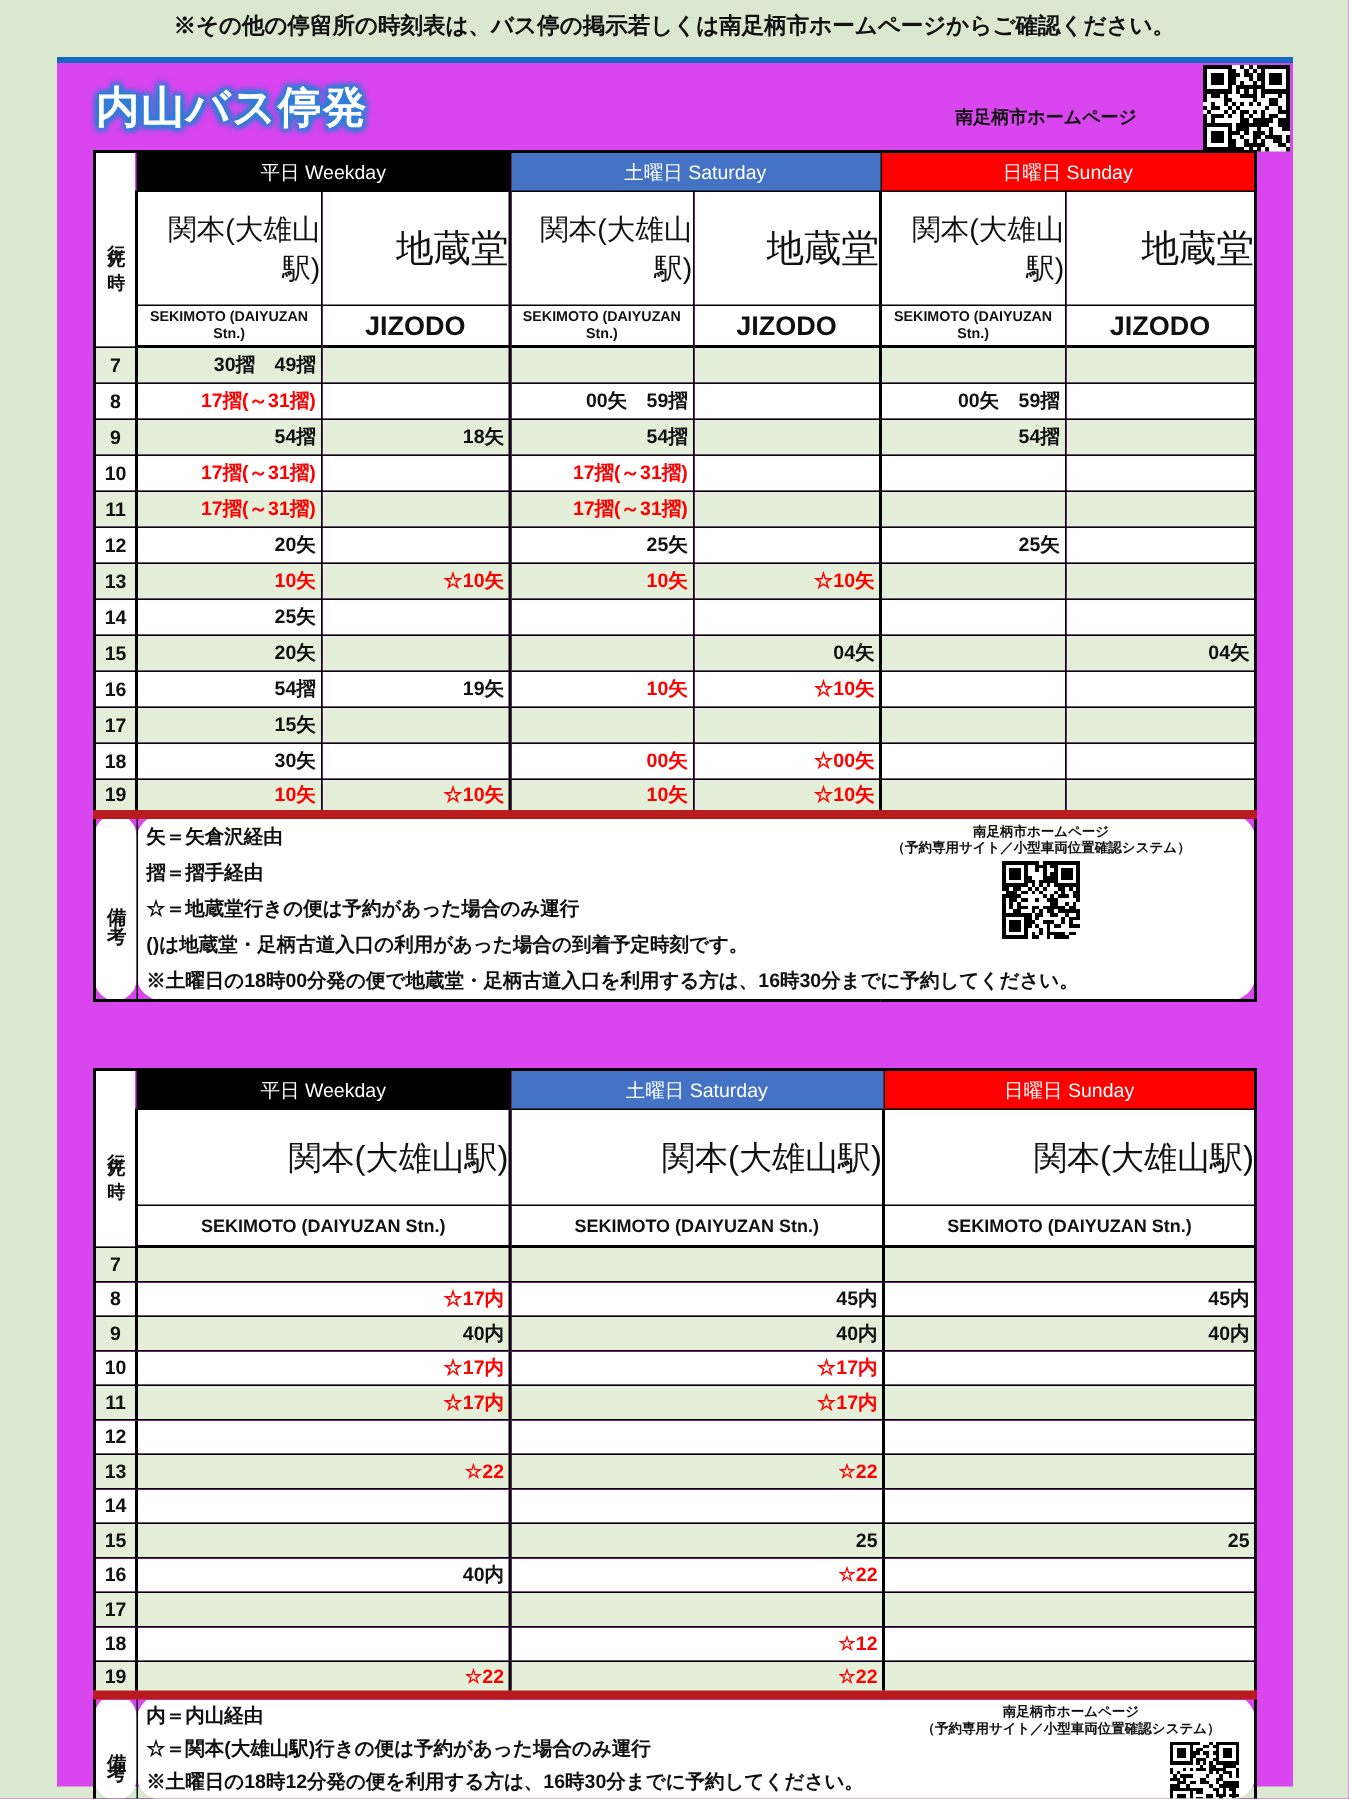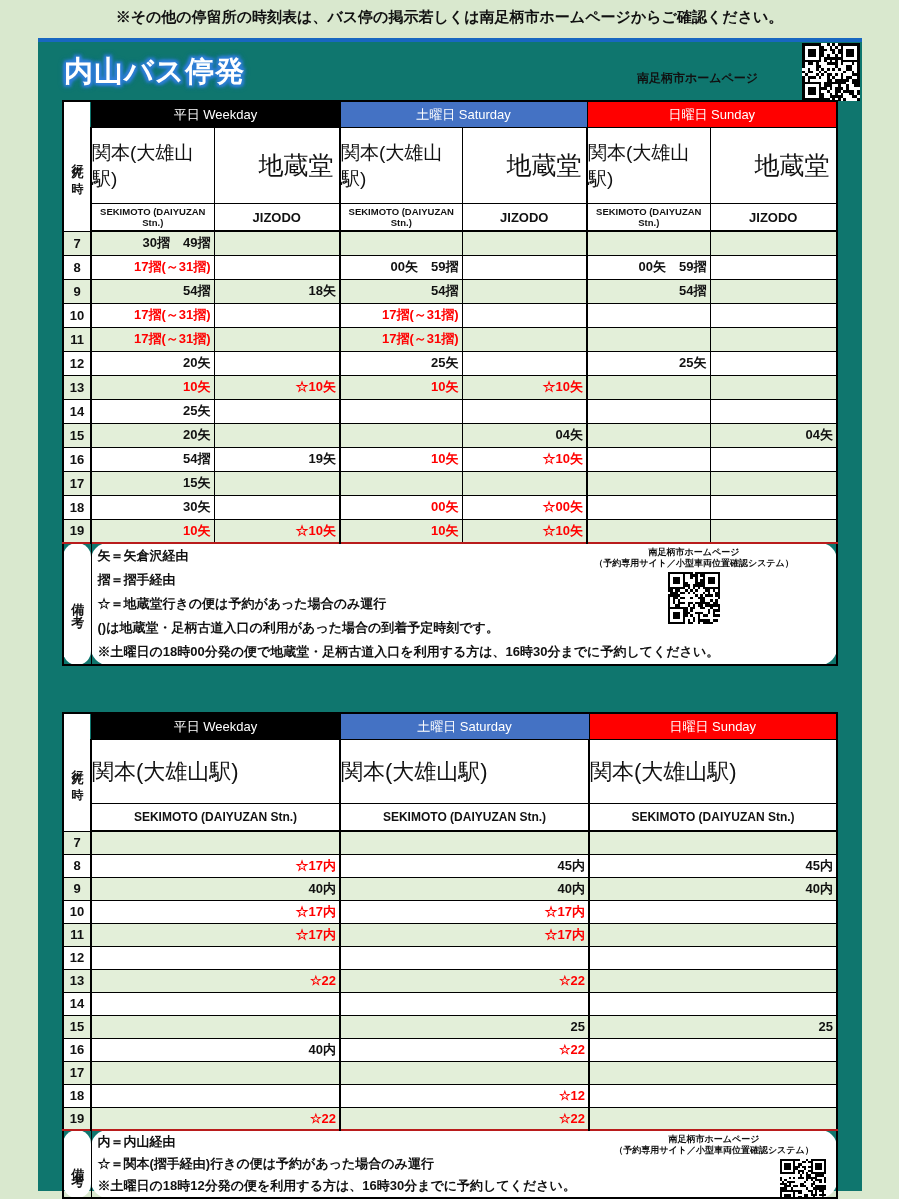--- a/index.html
+++ b/index.html
@@ -8,21 +8,21 @@
     background:#d9e8ce;
     font-family:"Liberation Sans",sans-serif;
     color:#111;
   }
   .top-note{
     position:absolute;top:8px;left:0;width:100%;
     text-align:center;font-size:15px;font-weight:bold;color:#111;
   }
   .content{
     position:absolute;left:38px;top:38px;width:824px;height:1153px;
-    background:#0f766e;border-top:4px solid #1867c0;box-sizing:border-box;
+    background:#d946ef;border-top:4px solid #1867c0;box-sizing:border-box;
   }
   .big-title{
     position:absolute;left:26px;
     font-size:29px;font-weight:bold;color:#ffffff;letter-spacing:1px;
     text-shadow:0 0 3px #2f7fd6,0 0 5px #2f7fd6,0 0 7px #2f7fd6,
                 2px 2px 3px #2f7fd6,-2px -2px 3px #2f7fd6,
                 2px -2px 3px #2f7fd6,-2px 2px 3px #2f7fd6;
   }
   #title1{top:10px;}
   #title2{top:625px;}
@@ -42,40 +42,40 @@
   .day.wd{background:#000000;}
   .day.sa{background:#4472c4;}
   .day.su{background:#ff0000;margin-left:38px;}
 
   .hour-head{width:28px;background:#fff;text-align:center;vertical-align:middle;border-right:2px solid #000;}
   .vtext{writing-mode:vertical-rl;text-orientation:upright;font-size:12px;font-weight:bold;letter-spacing:2px;display:inline-block;}
   .vtext2{writing-mode:vertical-rl;text-orientation:upright;font-size:13px;font-weight:bold;letter-spacing:12px;display:inline-block;padding-top:6px;}
 
   #t1 .dest-row th{height:75px;}
   #t2 .dest-row th{height:63px;}
-  .dest{background:#fff;text-align:left;vertical-align:middle;font-weight:normal;}
+  .dest{background:#fff;text-align:right;vertical-align:middle;font-weight:normal;}
   .dest.sek{font-size:19px;border-left:2px solid #000;}
   #t2 .dest.sek{font-size:22px;}
   .dest.jiz{font-size:25px;padding-left:44px;}
 
   .rom-row th{height:26px;background:#fff;text-align:center;vertical-align:middle;border-bottom:2px solid #000;}
   .rom.sek{font-size:9.5px;font-weight:bold;border-left:2px solid #000;}
-  .rom.jiz{font-size:13px;font-weight:bold;}
+  .rom.jiz{font-size:18px;font-weight:bold;}
 
   #t1 tbody tr{height:24px;}
   #t2 tbody tr{height:23px;}
   .tt tbody tr:nth-child(odd){background:#e3efd9;}
   .tt tbody tr:nth-child(even){background:#ffffff;}
   .tt tbody th.hour{text-align:center;font-size:13px;font-weight:bold;border-right:2px solid #000;}
   .tt tbody td.val{text-align:right;padding-right:3px;font-size:13px;font-weight:bold;vertical-align:middle;}
   #t1 tbody td:nth-child(even){border-left-width:2px;}
   #t2 tbody td{border-left-width:2px;}
   .tt td.red{color:#ff0000;}
 
-  .remarks-row th,.remarks-row td{border-top:2px solid #b91c1c;background:#fff;border-radius:17px;}
+  .remarks-row th,.remarks-row td{border-top:6px solid #b91c1c;background:#fff;border-radius:17px;}
   .remarks-head{text-align:center;vertical-align:middle;}
   #t1 .remarks-row{height:122px;}
   #t2 .remarks-row{height:67px;}
   .remarks-cell{position:relative;vertical-align:top;}
   .remark-line{font-size:13px;font-weight:bold;padding-left:6px;white-space:nowrap;}
   #t1 .remark-line{line-height:24px;}
   #t2 .remark-line{line-height:22px;}
   .qr-block{position:absolute;top:3px;width:240px;text-align:center;}
   #t1 .qr-block{right:22px;}
   #t2 .qr-block{right:2px;}
@@ -880,21 +880,21 @@
           <td class="val red">☆22</td>
           <td class="val"></td>
         </tr>
       </tbody>
     <tfoot>
       <tr class="remarks-row">
         <th class="remarks-head"><span class="vtext2" style="letter-spacing:6px;padding-top:3px">備考</span></th>
         <td colspan="3" class="remarks-cell">
           <div>
               <div class="remark-line">内＝内山経由</div>
-              <div class="remark-line">☆＝関本(摺手経由)行きの便は予約があった場合のみ運行</div>
+              <div class="remark-line">☆＝関本(大雄山駅)行きの便は予約があった場合のみ運行</div>
               <div class="remark-line">※土曜日の18時12分発の便を利用する方は、16時30分までに予約してください。</div>
             </div>
           <div class="qr-block">
             <div class="qr-note-l1">南足柄市ホームページ</div>
             <div class="qr-note-l2">（予約専用サイト／小型車両位置確認システム）</div>
             <div class="qr-small qr-box" style="width:46px;height:46px">
                 <svg viewBox="0 0 21 21" shape-rendering="crispEdges" xmlns="http://www.w3.org/2000/svg">
                   <rect width="21" height="21" fill="#fff"></rect>
                   <rect x="0" y="0" width="1" height="1" fill="#000"></rect>
                   <rect x="1" y="0" width="1" height="1" fill="#000"></rect>

